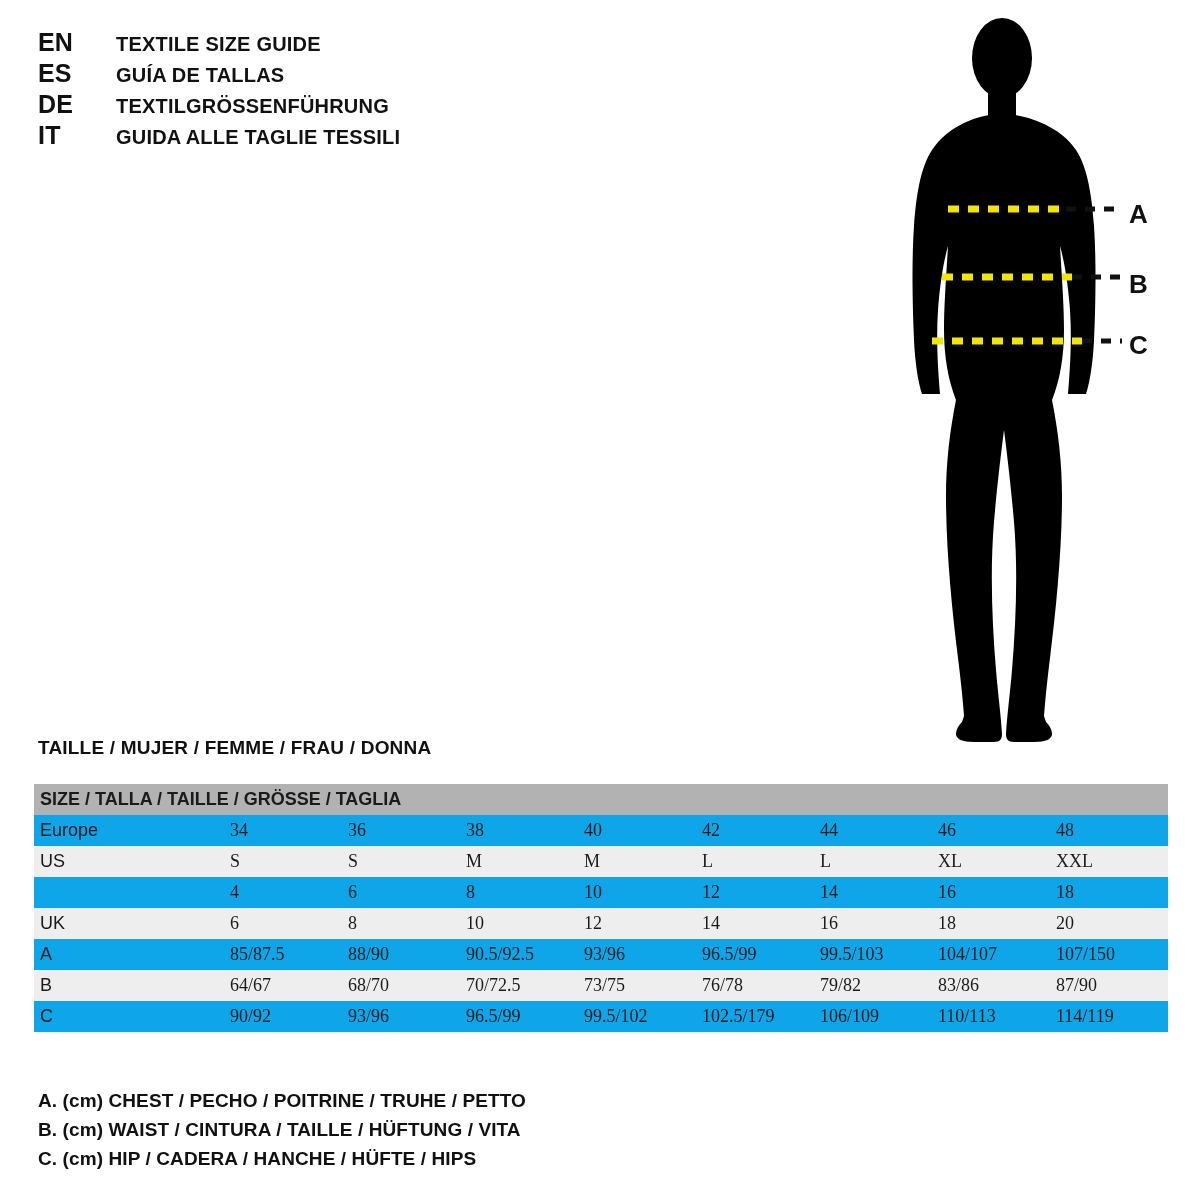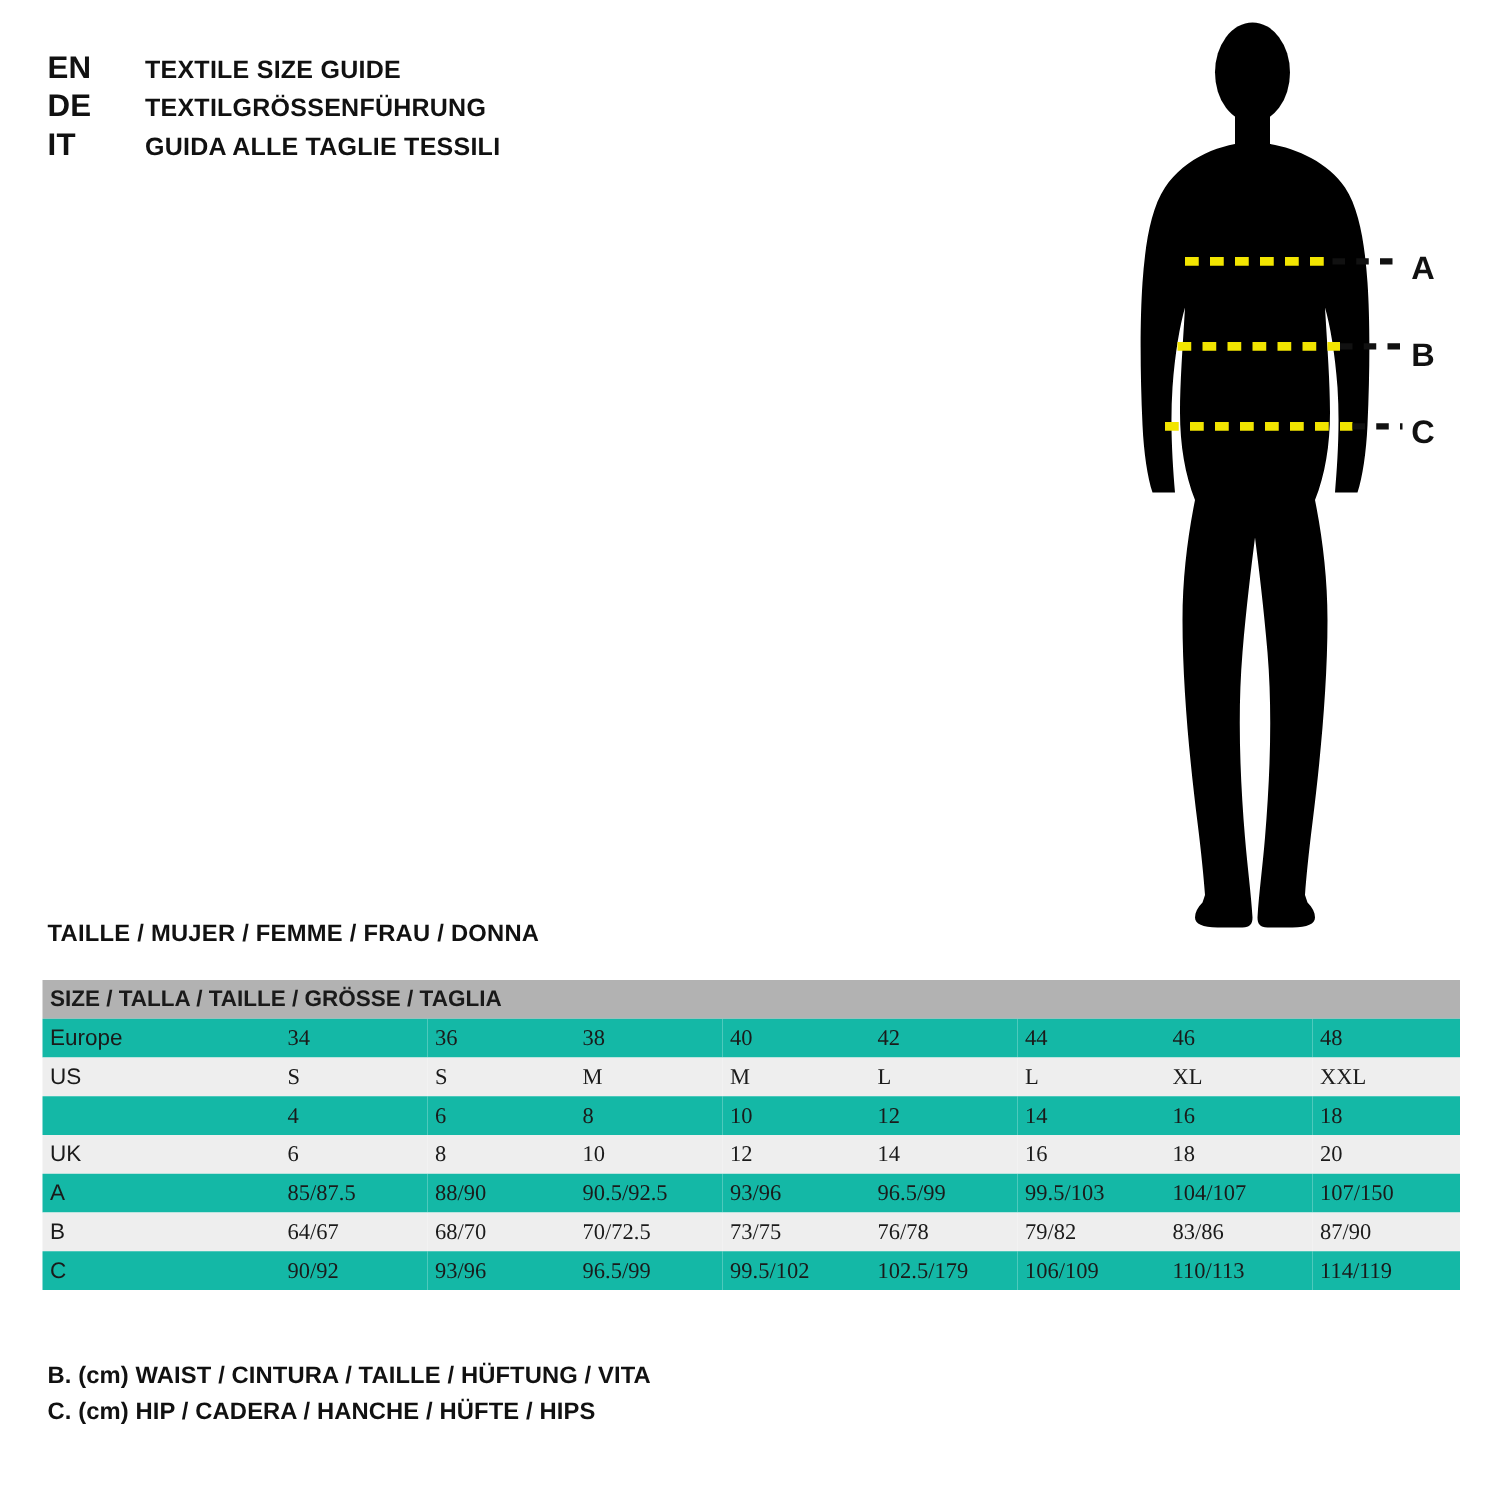--- a/index.html
+++ b/index.html
@@ -31,21 +31,20 @@
     align-items: baseline;
     height: 31px;
   }
   .lang-code {
     width: 78px;
     flex: 0 0 78px;
     font-size: 25px;
     font-weight: bold;
     letter-spacing: 0.2px;
     color: #111111;
-    margin-top: 12px;
   }
   .lang-text {
     font-size: 20px;
     font-weight: bold;
     letter-spacing: 0.2px;
     color: #111111;
     white-space: nowrap;
   }
 
   
@@ -92,21 +91,21 @@
     height: 31px;
     color: #1a1a1a;
     white-space: nowrap;
   }
   table.size-table tr.head td {
     background: #b2b2b2;
     font-weight: bold;
     font-size: 18px;
   }
   table.size-table tr.alt td { background: #eeeeee; margin-left: 40px; }
-  table.size-table tr.plain td { background: #14b8a6; }
+  table.size-table tr.plain td { background: #0ea5e9; }
   td.rowlabel {
     width: 190px;
     text-align: left;
     padding-left: 10px;
   }
   td.val {
     text-align: left;
     width: 118px;
     font-family: Liberation Serif, serif;
   }
@@ -129,20 +128,24 @@
 </style>
 </head>
 <body>
 
 <div class="page">
 
   <div class="lang-block">
     <div class="lang-row">
       <span class="lang-code">EN</span>
       <span class="lang-text">TEXTILE SIZE GUIDE</span>
+    </div>
+    <div class="lang-row">
+      <span class="lang-code">ES</span>
+      <span class="lang-text">GUÍA DE TALLAS</span>
     </div>
     <div class="lang-row">
       <span class="lang-code">DE</span>
       <span class="lang-text">TEXTILGRÖSSENFÜHRUNG</span>
     </div>
     <div class="lang-row">
       <span class="lang-code">IT</span>
       <span class="lang-text">GUIDA ALLE TAGLIE TESSILI</span>
     </div>
   </div>
@@ -300,17 +303,18 @@
         <td class="val">99.5/102</td>
         <td class="val">102.5/179</td>
         <td class="val">106/109</td>
         <td class="val">110/113</td>
         <td class="val">114/119</td>
       </tr>
     </tbody>
   </table>
 
   <div class="footnotes">
+    <div class="footnote">A. (cm) CHEST / PECHO / POITRINE / TRUHE / PETTO</div>
     <div class="footnote">B. (cm) WAIST / CINTURA / TAILLE / HÜFTUNG / VITA</div>
     <div class="footnote">C. (cm) HIP / CADERA / HANCHE / HÜFTE / HIPS</div>
   </div>
 
 </div>
 
 </body></html>

